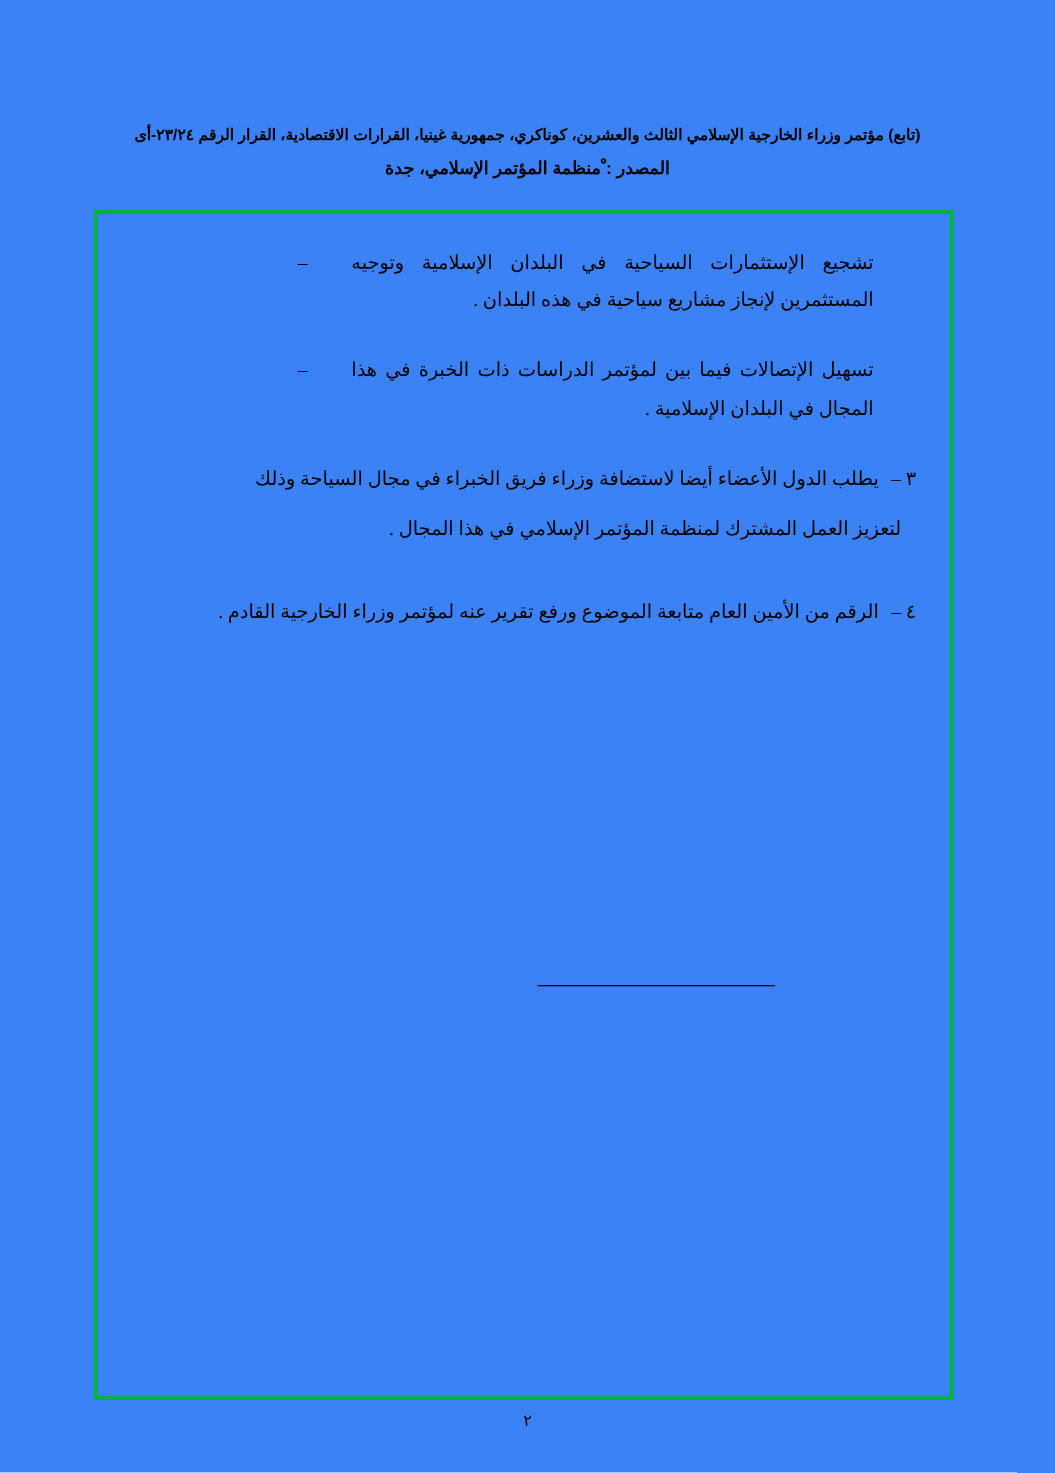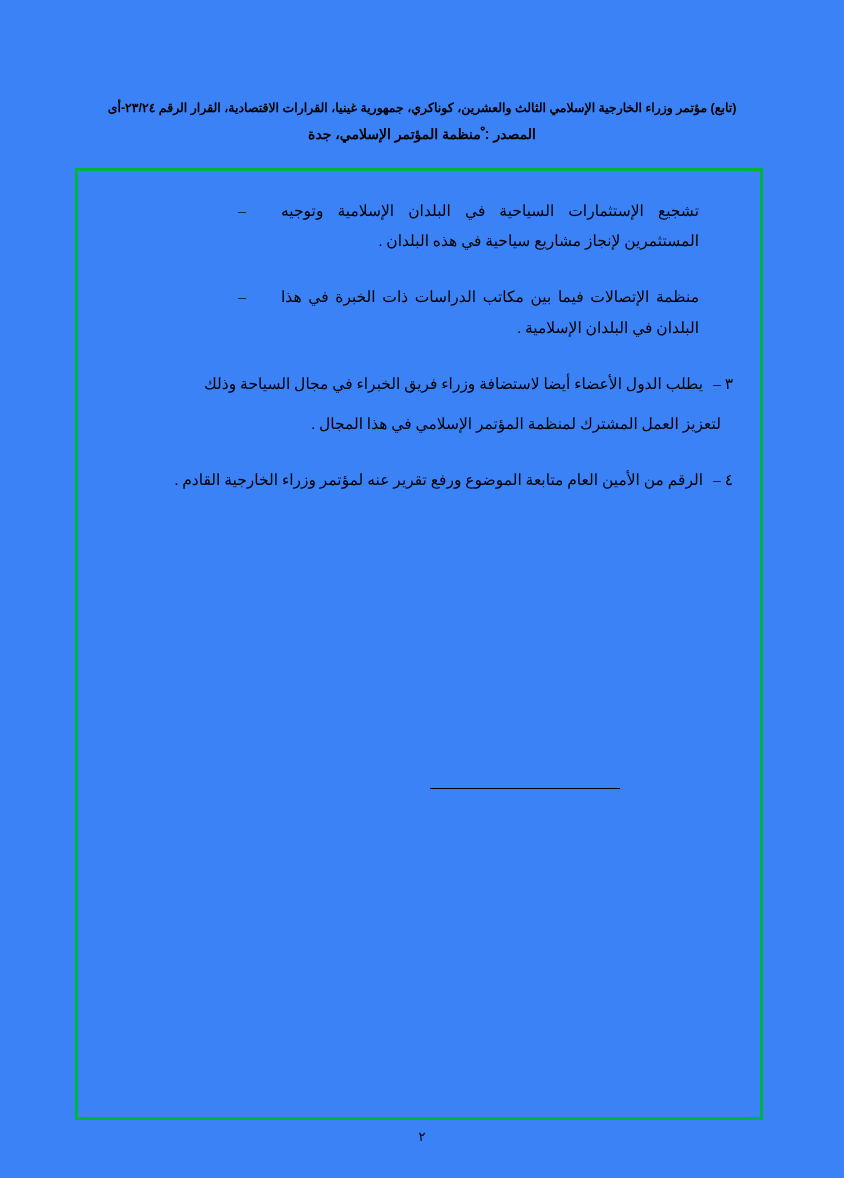--- a/index.html
+++ b/index.html
@@ -100,21 +100,21 @@
     order: 2;
   }
   .sub .ptext { order: 1; }
 
   .item3 { width: 600px; margin-bottom: 10px; }
   .item3-cont {
     width: 560px;
     margin-right: 12px;
     font-size: 15.5px;
     line-height: 1.95;
-    margin-bottom: 26px;
+    margin-bottom: 36px;
     text-align: right;
   }
   .item4 { width: 600px; }
 
   .rule {
     position: absolute;
     top: 592px;
     left: 325px;
     width: 190px;
     border-top: 1.6px solid #000;
@@ -145,21 +145,21 @@
 
   <div class="content">
 
     <div class="para sub">
       <span class="marker">–</span>
       <span class="ptext"><span class="bold">تشجيع</span><span> الإستثمارات السياحية في البلدان الإسلامية وتوجيه المستثمرين لإنجاز مشاريع سياحية في هذه البلدان .</span></span>
     </div>
 
     <div class="para sub">
       <span class="marker">–</span>
-      <span class="ptext"><span class="bold">منظمة</span><span> الإتصالات فيما بين مكاتب الدراسات ذات الخبرة في هذا البلدان في البلدان الإسلامية .</span></span>
+      <span class="ptext"><span class="bold">تسهيل</span><span> الإتصالات فيما بين لمؤتمر الدراسات ذات الخبرة في هذا المجال في البلدان الإسلامية .</span></span>
     </div>
 
     <div class="para item3">
       <span class="marker">٣  –</span>
       <span class="ptext"><span class="bold">يطلب</span><span> الدول الأعضاء أيضا لاستضافة وزراء فريق الخبراء في مجال السياحة وذلك</span></span>
     </div>
 
     <div class="item3-cont">لتعزيز العمل المشترك لمنظمة المؤتمر الإسلامي في هذا المجال .</div>
 
     <div class="para item4">

